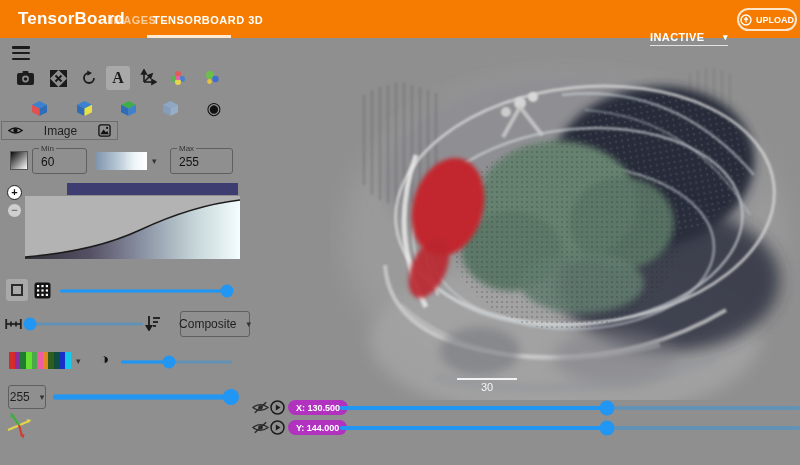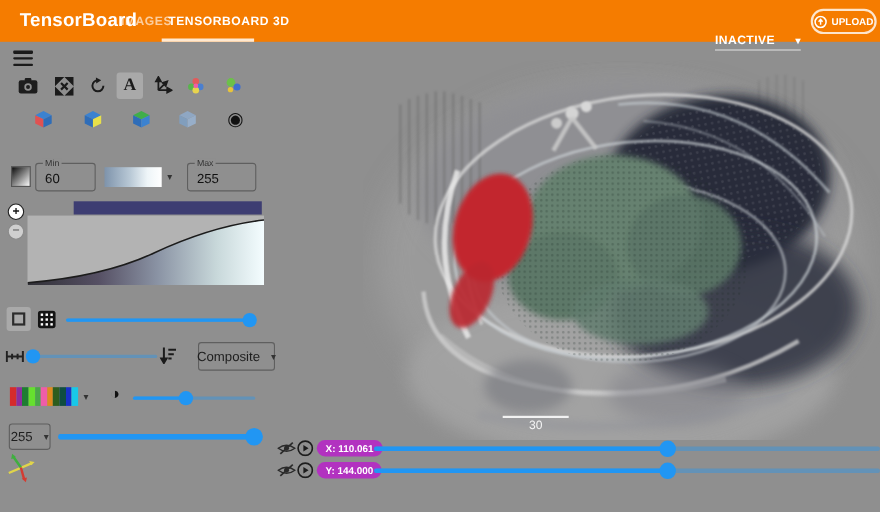--- a/index.html
+++ b/index.html
@@ -174,20 +174,32 @@
     <svg width="19" height="19" viewBox="0 0 19 19" opacity="0.65">
       <polygon points="9.5,2 17,5.8 9.5,9.5 2,5.8" fill="#8fb4e0"></polygon>
       <polygon points="2,5.8 9.5,9.5 9.5,17 2,13.2" fill="#7aa6d6"></polygon>
       <polygon points="17,5.8 9.5,9.5 9.5,17 17,13.2" fill="#9cc0e8"></polygon>
     </svg>
   </div>
   <div class="icon-btn" style="left:202px;top:96px;">
     <span style="font-size:17px;color:#111;line-height:1;">◉</span>
   </div>
 
+  <div class="layer-chip" style="left:1px;width:117px;">
+    <svg width="15" height="11" viewBox="0 0 18 13">
+      <path d="M1,6.5 Q9,0.5 17,6.5 Q9,12.5 1,6.5 Z" fill="none" stroke="#111" stroke-width="1.5"></path>
+      <circle cx="9" cy="6.5" r="2.6" fill="#111"></circle>
+    </svg>
+    <span class="lbl">Image</span>
+    <svg width="13" height="13" viewBox="0 0 14 14">
+      <rect x="1" y="1" width="12" height="12" rx="2" fill="none" stroke="#111" stroke-width="1.4"></rect>
+      <path d="M2.5,11 L6,6 L8.5,9 L10,7.5 L11.5,11 Z" fill="#111"></path>
+      <circle cx="9.8" cy="4.2" r="1.2" fill="#111"></circle>
+    </svg>
+  </div>
 
   <div class="grad-square"></div>
   <div class="outlined-field" style="left:32px;width:55px;">
     <span class="flabel">Min</span>
     <span class="fvalue">60</span>
   </div>
   <div class="cmap-select">
     <div class="cmap-grad"></div>
     <span class="caret-dark">▾</span>
   </div>
@@ -413,21 +425,21 @@
   <div class="slice-row" style="top:398px;">
     <svg class="eyeoff" width="17" height="13" viewBox="0 0 18 13">
       <path d="M1,6.5 Q9,0.5 17,6.5 Q9,12.5 1,6.5 Z" fill="none" stroke="#2a2a2a" stroke-width="1.4"></path>
       <circle cx="9" cy="6.5" r="2.4" fill="#2a2a2a"></circle>
       <path d="M3,12 L15,1" stroke="#2a2a2a" stroke-width="1.6"></path>
     </svg>
     <svg class="play" width="15" height="15" viewBox="0 0 15 15">
       <circle cx="7.5" cy="7.5" r="6.5" fill="none" stroke="#1d1d1d" stroke-width="1.5"></circle>
       <path d="M5.8,4.5 L10.5,7.5 L5.8,10.5 Z" fill="#1d1d1d"></path>
     </svg>
-    <div class="badge">X: 110.061</div>
+    <div class="badge">X: 130.500</div>
     <div class="slider" style="left:340px;top:2px;width:460px;height:15px;">
       <div class="track" style="height:4px;"></div>
       <div class="fill" style="height:4px;width:58%;"></div>
       <div class="handle" style="width:15px;height:15px;left:58%;"></div>
     </div>
   </div>
 
   <div class="slice-row" style="top:418px;">
     <svg class="eyeoff" width="17" height="13" viewBox="0 0 18 13">
       <path d="M1,6.5 Q9,0.5 17,6.5 Q9,12.5 1,6.5 Z" fill="none" stroke="#2a2a2a" stroke-width="1.4"></path>

